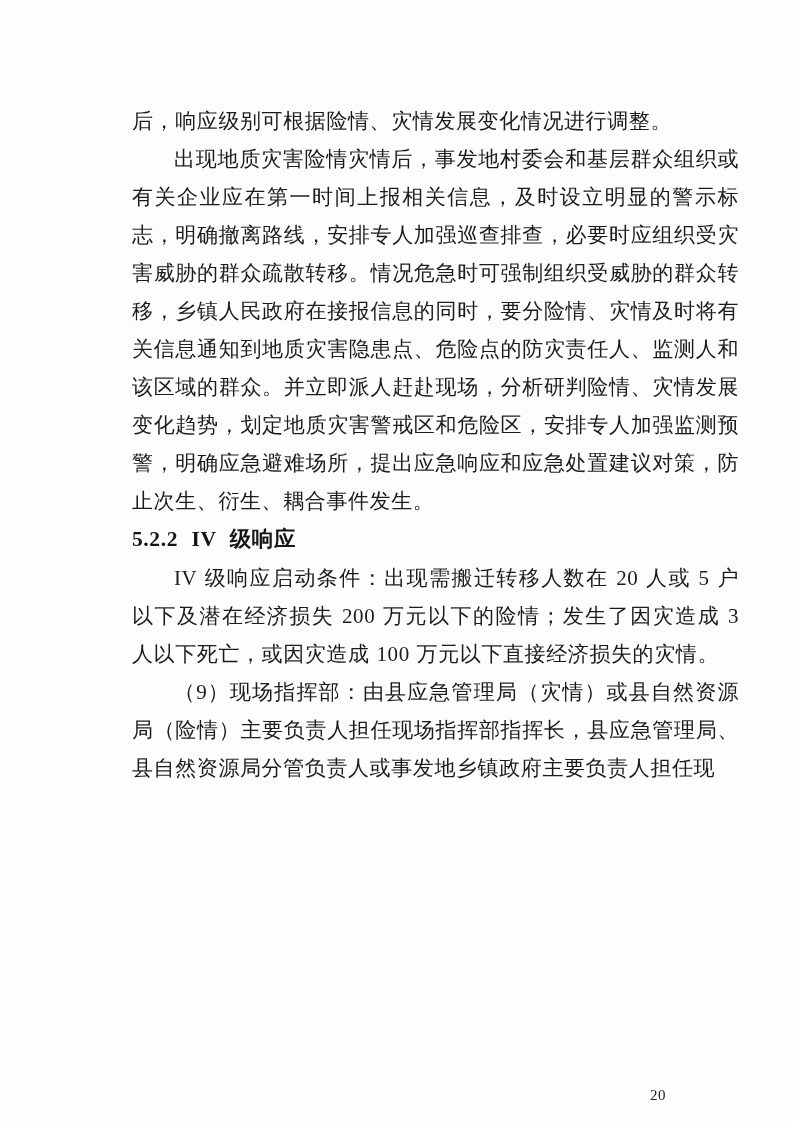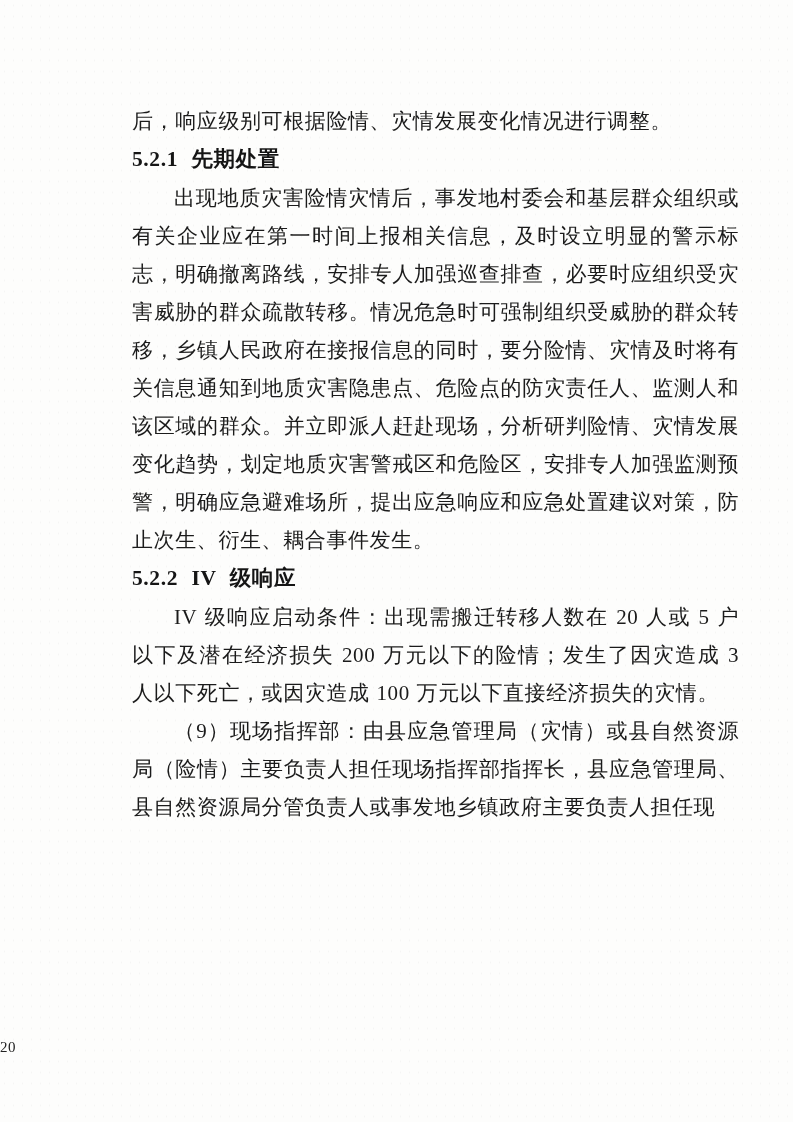--- a/index.html
+++ b/index.html
@@ -49,41 +49,40 @@
     margin: 0;
     font-size: 21.5px;
     line-height: 39px;
     font-weight: bold;
     letter-spacing: 0.6px;
     word-spacing: 0.35em;
     color: #151515;
   }
   .page-number-wrap {
     position: absolute;
-    top: 1038px;
+    top: 1086px;
     left: 0;
     width: 666px;
-    text-align: left;
+    text-align: right;
   }
   .page-number {
     font-size: 15px;
     letter-spacing: 0.5px;
     color: #222222;
   }
 </style>
 </head>
 <body>
 
 <div class="page">
 
   <main class="text-block">
 
     <p class="para no-indent">后，响应级别可根据险情、灾情发展变化情况进行调整。</p>
 
-    <h2 class="heading">5.2.1 先期处置</h2>
 
     <p class="para">出现地质灾害险情灾情后，事发地村委会和基层群众组织或有关企业应在第一时间上报相关信息，及时设立明显的警示标志，明确撤离路线，安排专人加强巡查排查，必要时应组织受灾害威胁的群众疏散转移。情况危急时可强制组织受威胁的群众转移，乡镇人民政府在接报信息的同时，要分险情、灾情及时将有关信息通知到地质灾害隐患点、危险点的防灾责任人、监测人和该区域的群众。并立即派人赶赴现场，分析研判险情、灾情发展变化趋势，划定地质灾害警戒区和危险区，安排专人加强监测预警，明确应急避难场所，提出应急响应和应急处置建议对策，防止次生、衍生、耦合事件发生。</p>
 
     <h2 class="heading">5.2.2 IV 级响应</h2>
 
     <p class="para">IV 级响应启动条件：出现需搬迁转移人数在 20 人或 5 户以下及潜在经济损失 200 万元以下的险情；发生了因灾造成 3 人以下死亡，或因灾造成 100 万元以下直接经济损失的灾情。</p>
 
 
     <p class="para">（9）现场指挥部：由县应急管理局（灾情）或县自然资源局（险情）主要负责人担任现场指挥部指挥长，县应急管理局、县自然资源局分管负责人或事发地乡镇政府主要负责人担任现</p>
 

